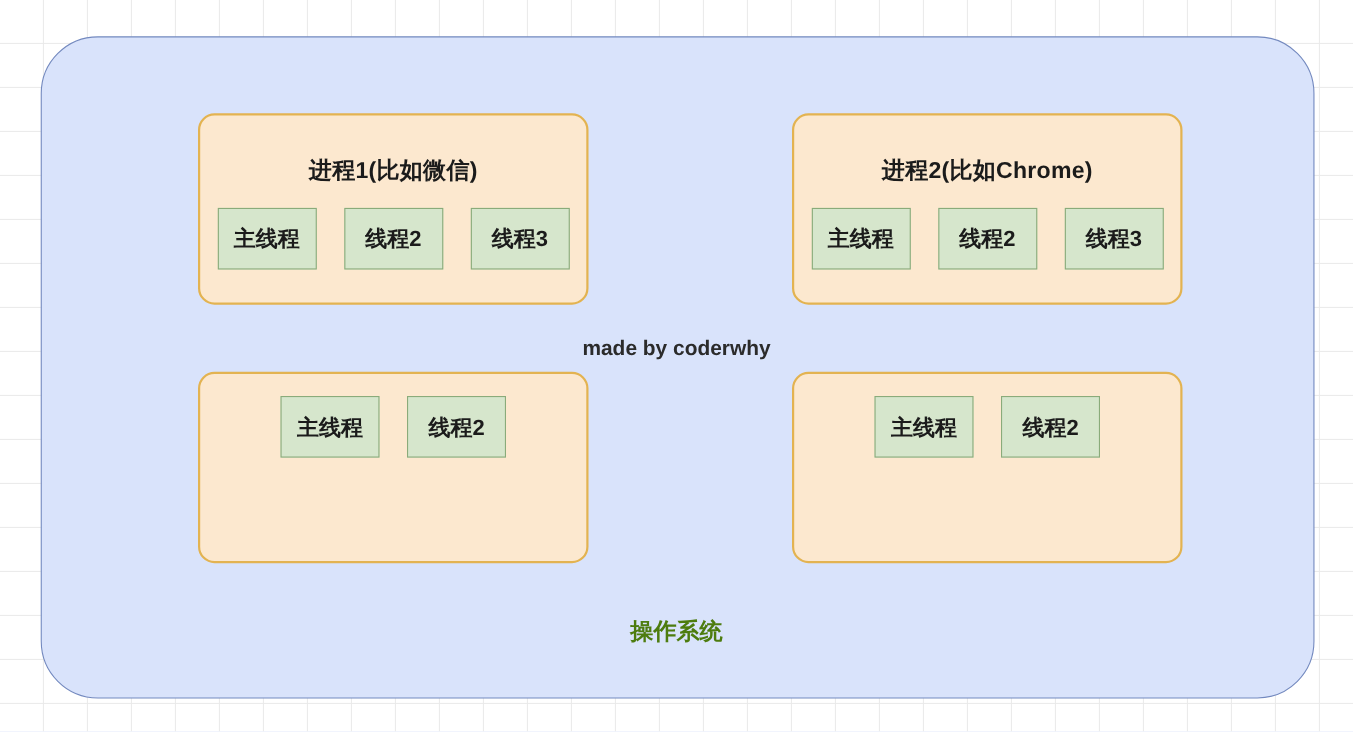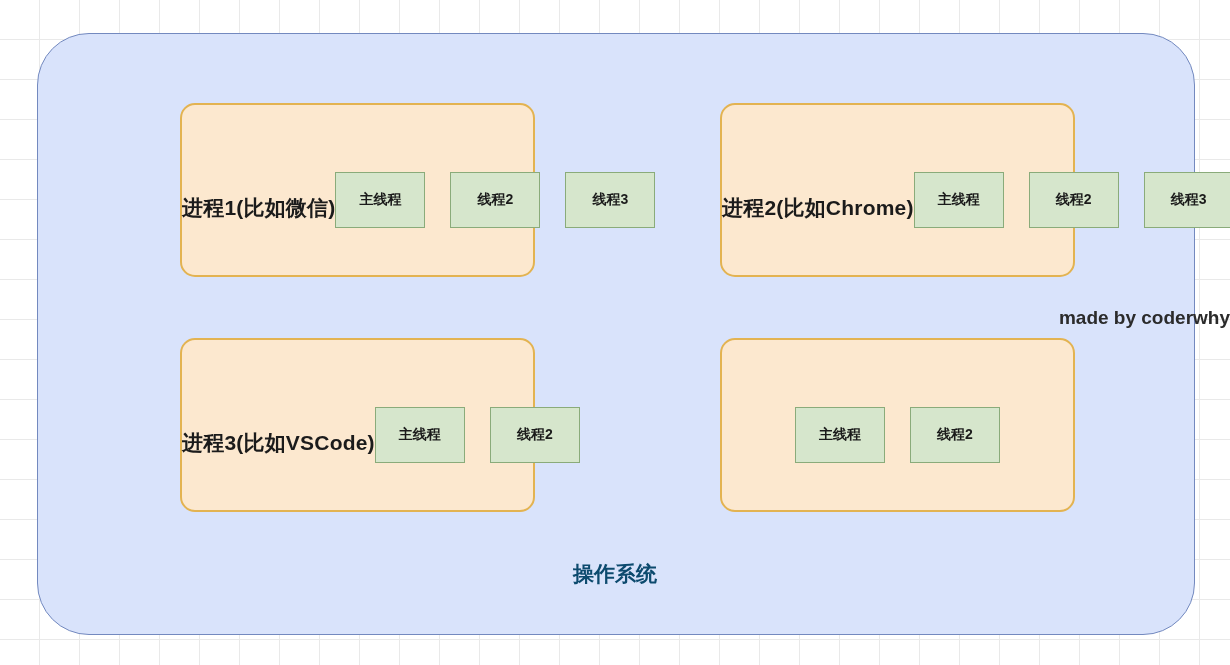--- a/index.html
+++ b/index.html
@@ -44,21 +44,21 @@
 
   
   .process-box {
     position: absolute;
     width: 355px;
     height: 174px;
     background-color: #fce8cf;
     border: 2.2px solid #e3b351;
     border-radius: 15px;
     display: flex;
-    flex-direction: row;
+    flex-direction: column;
     align-items: center;
     z-index: 2;
   }
 
   .process-box.col-left  { left: 180px; }
   .process-box.col-right { left: 690px; margin-left: 30px; }
   .process-box.row-top    { top: 103px; }
   .process-box.row-bottom { top: 338px; }
 
   .process-title {
@@ -80,49 +80,49 @@
   }
 
   .thread-box {
     width: 90px;
     height: 56px;
     background-color: #d6e6cc;
     border: 1.8px solid #8aab7a;
     display: flex;
     align-items: center;
     justify-content: center;
-    font-size: 14px;
+    font-size: 20px;
     font-weight: 700;
     color: #1b1b1b;
     white-space: nowrap;
   }
 
   
   #watermark {
     position: absolute;
     left: 0;
     right: 0;
     top: 307px;
-    text-align: right;
+    text-align: center;
     font-size: 19px;
     font-weight: 700;
     color: #2b2b2b;
     z-index: 3;
   }
 
   
   #os-label {
     position: absolute;
     left: 0;
     right: 0;
     top: 560px;
     text-align: center;
     font-size: 21px;
     font-weight: 700;
-    color: #0c4a6e;
+    color: #4d7c0f;
     z-index: 3;
   }
 </style>
 </head>
 <body>
 
 <div id="grid-background"></div>
 
 <div id="os-container"></div>
 
@@ -150,21 +150,20 @@
     <div class="thread-box">
       <span>线程2</span>
     </div>
     <div class="thread-box">
       <span>线程3</span>
     </div>
   </div>
 </div>
 
 <div class="process-box col-left row-bottom">
-  <div class="process-title">进程3(比如VSCode)</div>
   <div class="thread-row">
     <div class="thread-box">
       <span>主线程</span>
     </div>
     <div class="thread-box">
       <span>线程2</span>
     </div>
   </div>
 </div>
 

